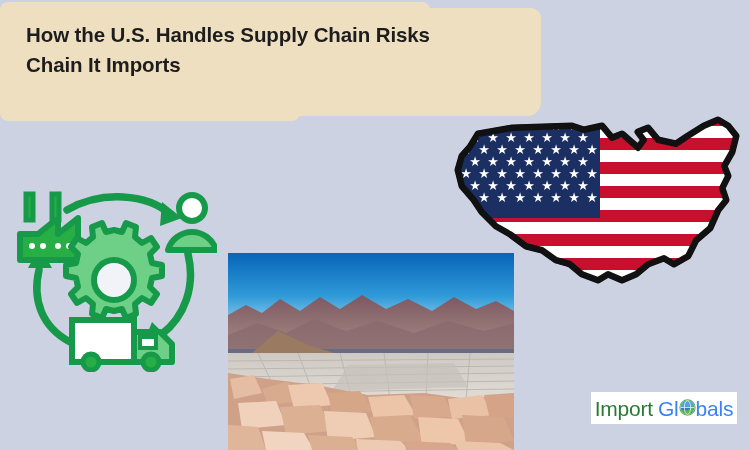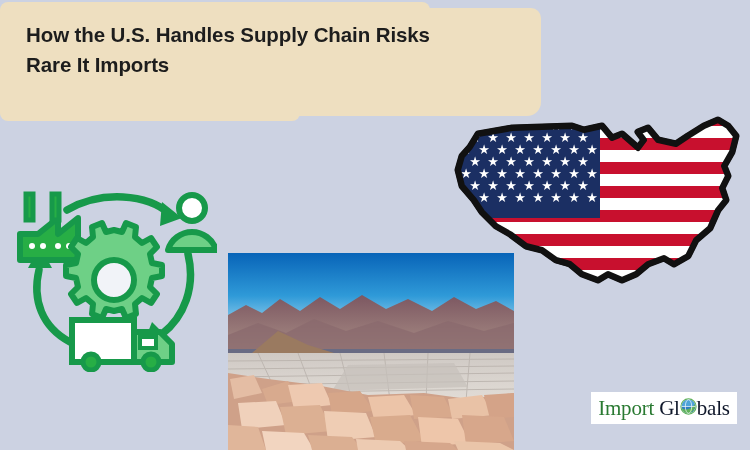--- a/index.html
+++ b/index.html
@@ -102,32 +102,32 @@
     width: 146px;
     height: 32px;
     background: #ffffff;
     display: flex;
     align-items: center;
     justify-content: center;
   }
   #logo-inner {
     display: flex;
     align-items: baseline;
-    font-family: Liberation Serif, serif;
+    font-family: Liberation Sans, sans-serif;
     font-size: 21px;
     line-height: 21px;
     white-space: nowrap;
     text-align: right;
   }
   .logo-import {
     color: #2a7a32;
     letter-spacing: -0.2px;
   }
   .logo-gl, .logo-bals {
-    color: #0f172a;
+    color: #3b82f6;
     letter-spacing: -0.2px;
   }
   .logo-space { width: 5px; display: inline-block; }
   #logo-globe {
     position: relative;
     width: 17px;
     height: 17px;
     margin: 0 0px -1px 0px;
     display: inline-block;
     vertical-align: baseline;
@@ -135,21 +135,21 @@
   #logo-globe svg { display: block; }
 </style>
 </head>
 <body>
 
 <div id="canvas">
 
   <div id="title-highlight"></div>
   <div id="page-title">
     <span class="tl">How the U.S. Handles Supply Chain Risks</span>
-    <span class="tl">Rare It Imports</span>
+    <span class="tl">Chain It Imports</span>
   </div>
 
   <div id="supply-chain-icon">
     <svg width="205" height="190" viewBox="0 0 205 190">
       <g fill="none" stroke="#17994a" stroke-width="7.5" stroke-linecap="round">
 
         <path d="M55,28 C90,8 135,12 158,32"></path>
 
         <path d="M176,72 C184,105 172,135 150,152"></path>
 

